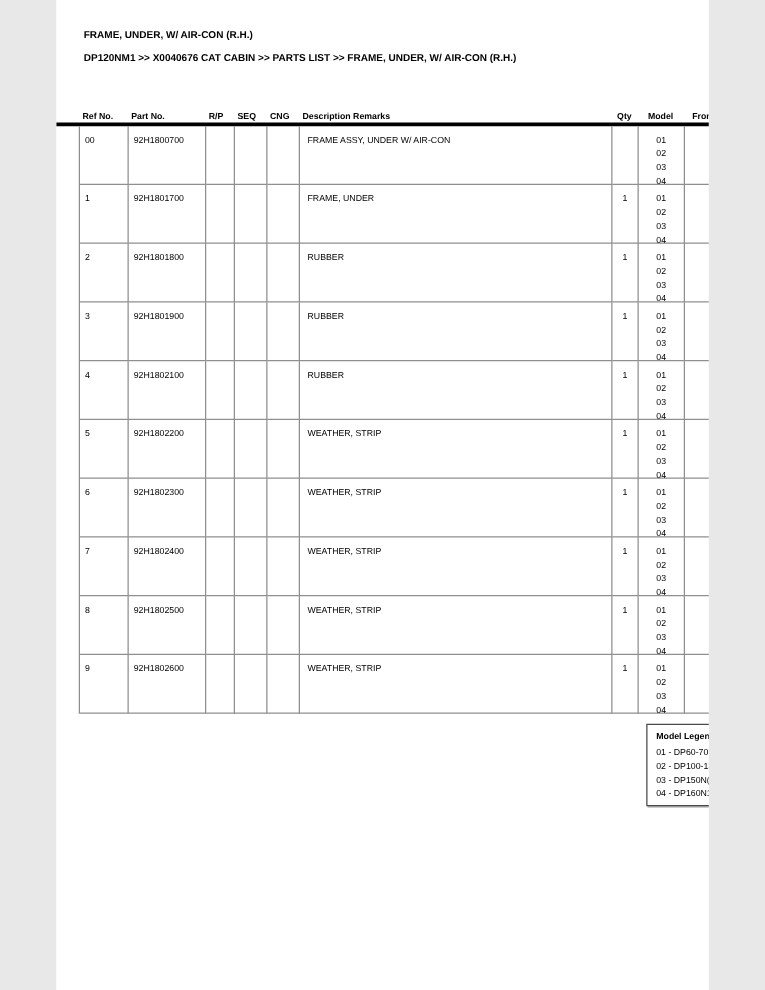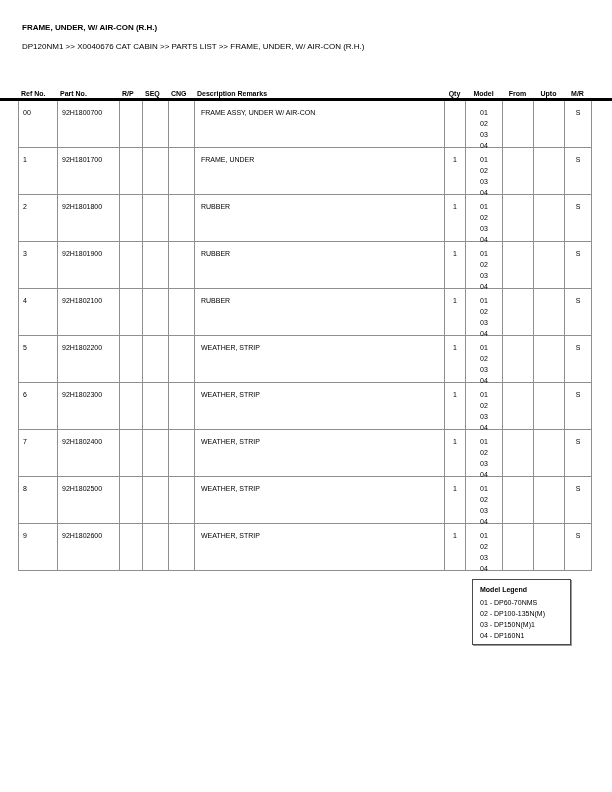--- a/index.html
+++ b/index.html
@@ -1,32 +1,32 @@
 <!DOCTYPE html>
 <html><head>
 <meta charset="utf-8">
 <style>
   html,body { margin:0; padding:0; background:#e8e8e8; }
   .page {
     position:relative;
-    width:612px; height:792px;
+    width:522px; height:792px;
     margin:0 auto;
     background:#ffffff;
     font-family:"Liberation Sans", sans-serif;
     color:#000;
     overflow:hidden;
   }
   .doc-title {
     position:absolute; left:22px; top:22px;
     font-size:8px; font-weight:700; line-height:12px;
     white-space:nowrap;
   }
   .doc-breadcrumb {
     position:absolute; left:22px; top:41px;
-    font-size:8px; font-weight:400; line-height:12px;
+    font-size:8px; font-weight:700; line-height:12px;
     white-space:nowrap;
   }
   .col-heads {
     position:absolute; left:18px; top:88px;
     display:grid;
     grid-template-columns:39px 62px 23px 26px 26px 250px 21px 37px 31px 31px 27px;
     width:573px;
     font-size:7px; font-weight:700; line-height:11px;
   }
   .hcell { white-space:nowrap; }

